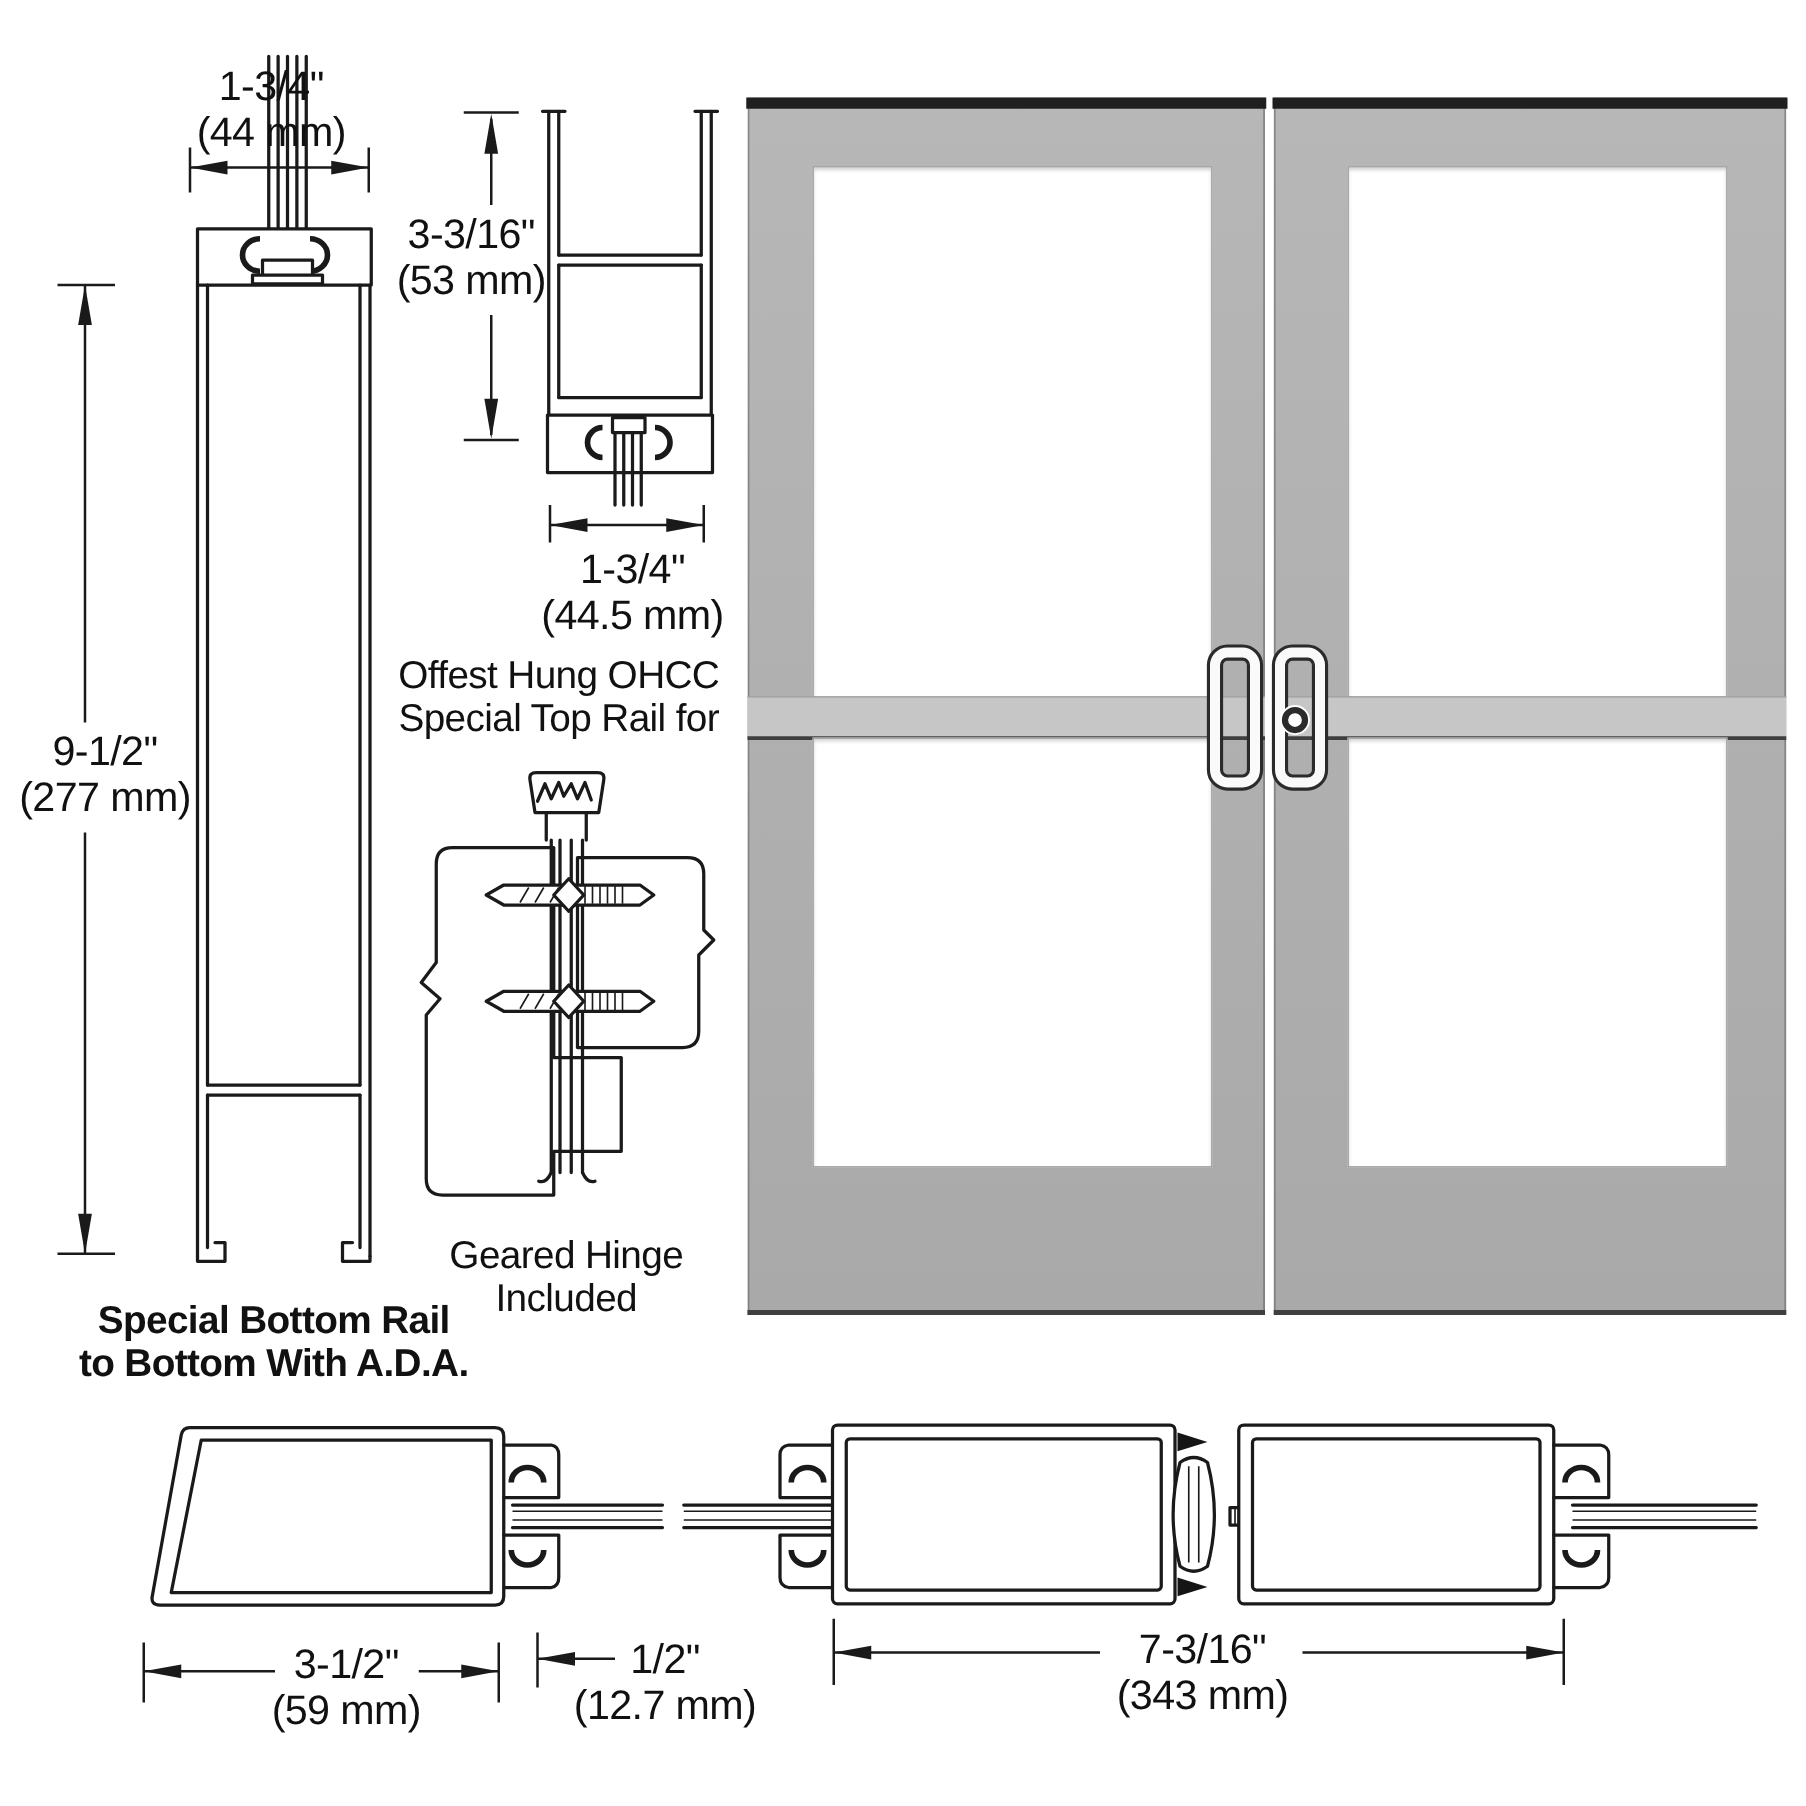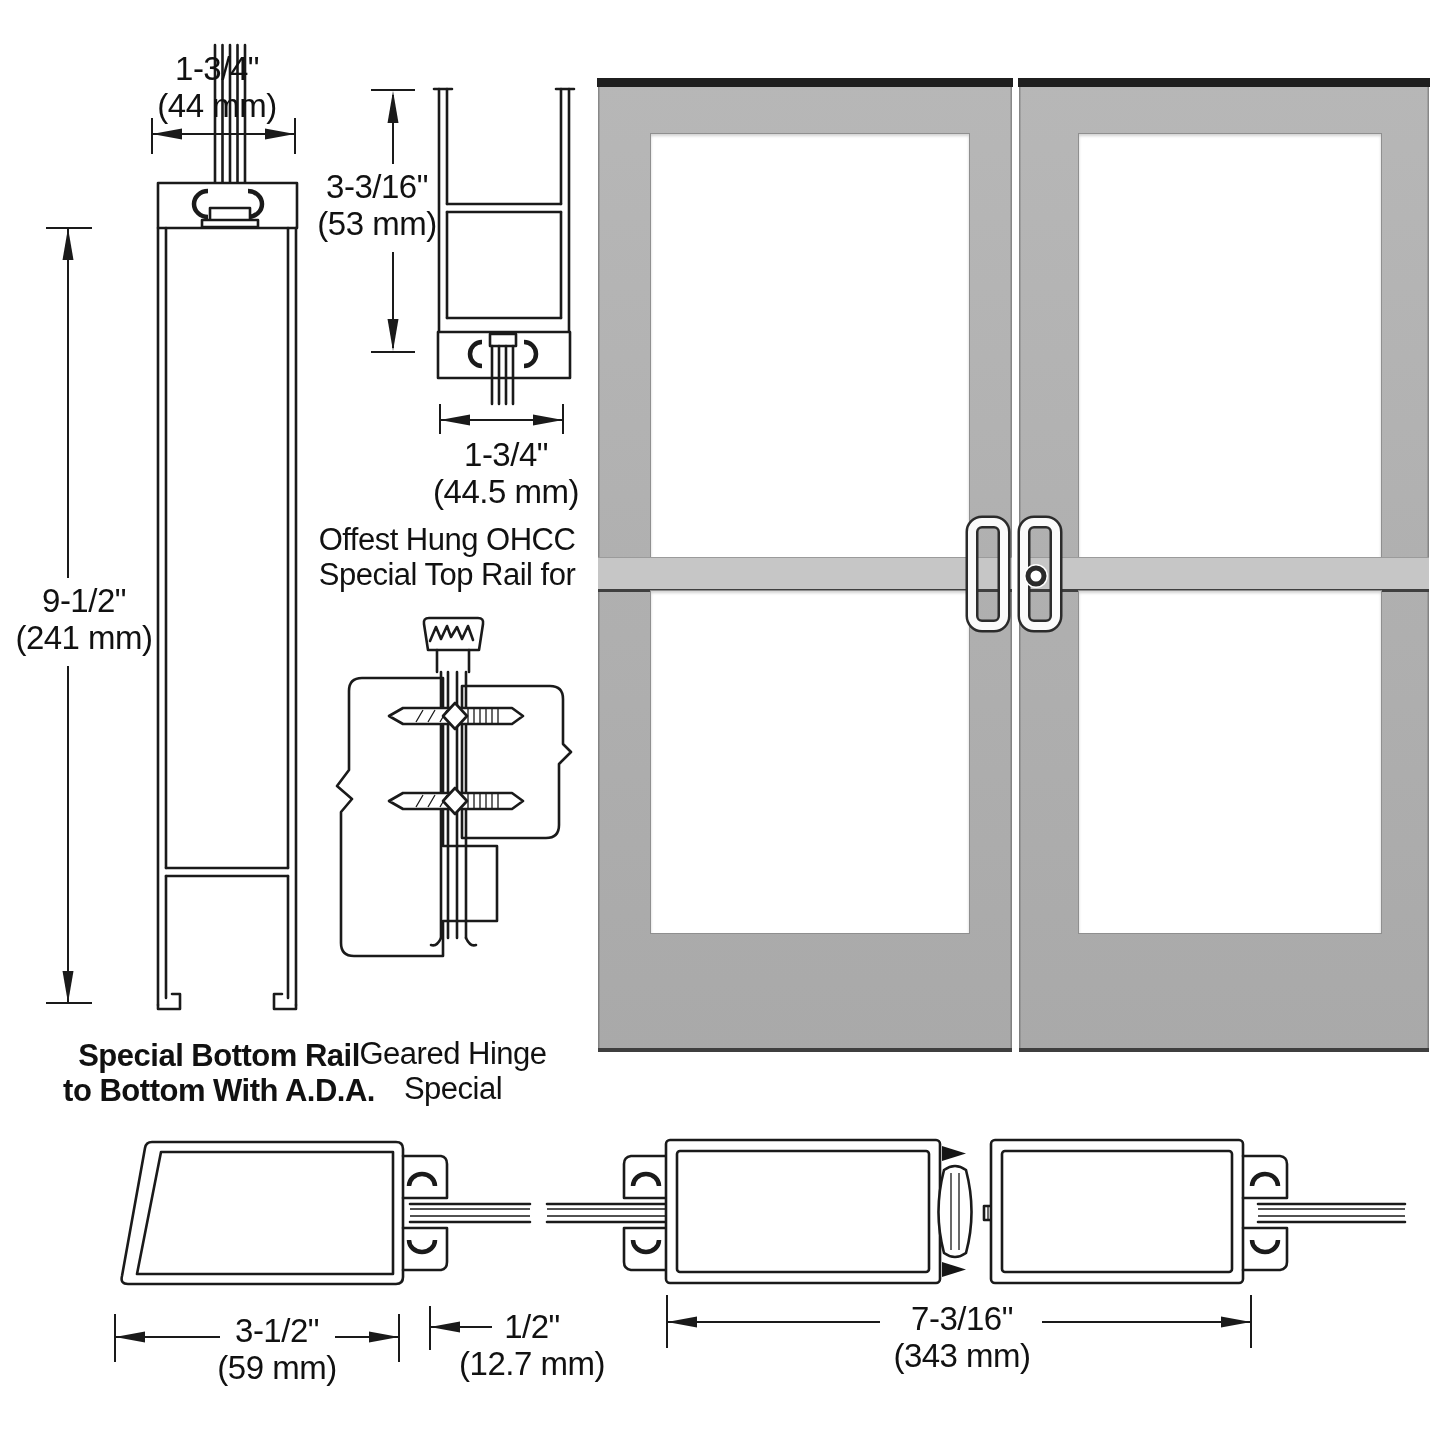--- a/index.html
+++ b/index.html
@@ -229,36 +229,36 @@
     <div>(44 mm)</div>
   </div>
 
   <div class="lbl" style="left:377px;top:168px;">
     <div>3-3/16"</div>
     <div>(53 mm)</div>
   </div>
 
   <div class="lbl" style="left:84px;top:582px;">
     <div>9-1/2"</div>
-    <div>(241 mm)</div>
+    <div>(277 mm)</div>
   </div>
 
   <div class="lbl" style="left:506px;top:436px;">
     <div>1-3/4"</div>
     <div>(44.5 mm)</div>
   </div>
 
   <div class="lbl caption" style="left:447px;top:522px;">
     <div>Offest Hung OHCC</div>
     <div>Special Top Rail for</div>
   </div>
 
-  <div class="lbl caption" style="left:453px;top:1036px;">
+  <div class="lbl caption" style="left:453px;top:986px;">
     <div>Geared Hinge</div>
-    <div>Special</div>
+    <div>Included</div>
   </div>
 
   <div class="lbl caption" style="left:219px;top:1038px;font-weight:bold;">
     <div>Special Bottom Rail</div>
     <div>to Bottom With A.D.A.</div>
   </div>
 
   <div class="lbl" style="left:277px;top:1312px;">
     <div>3-1/2"</div>
     <div>(59 mm)</div>

